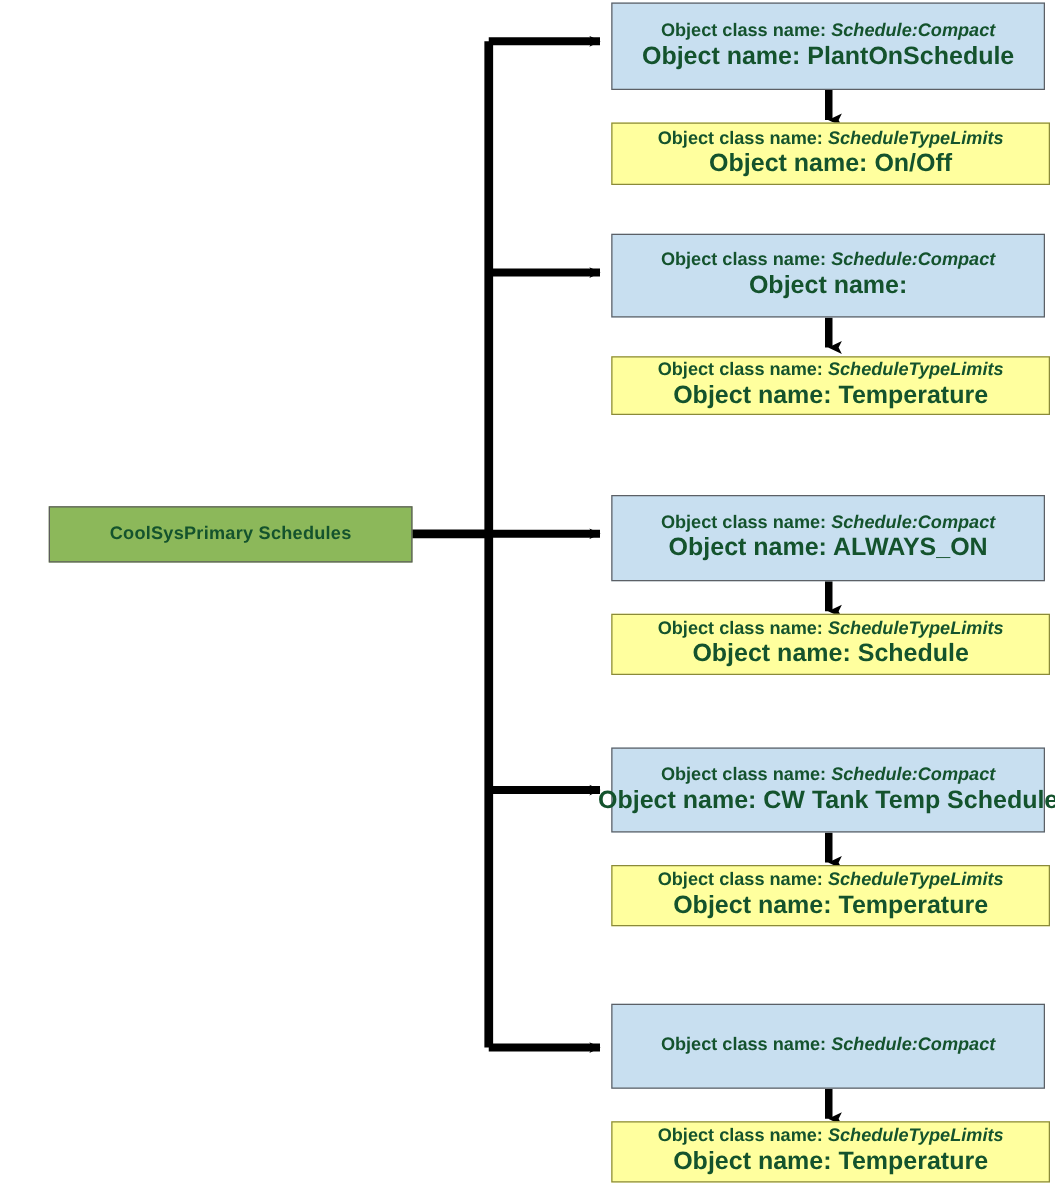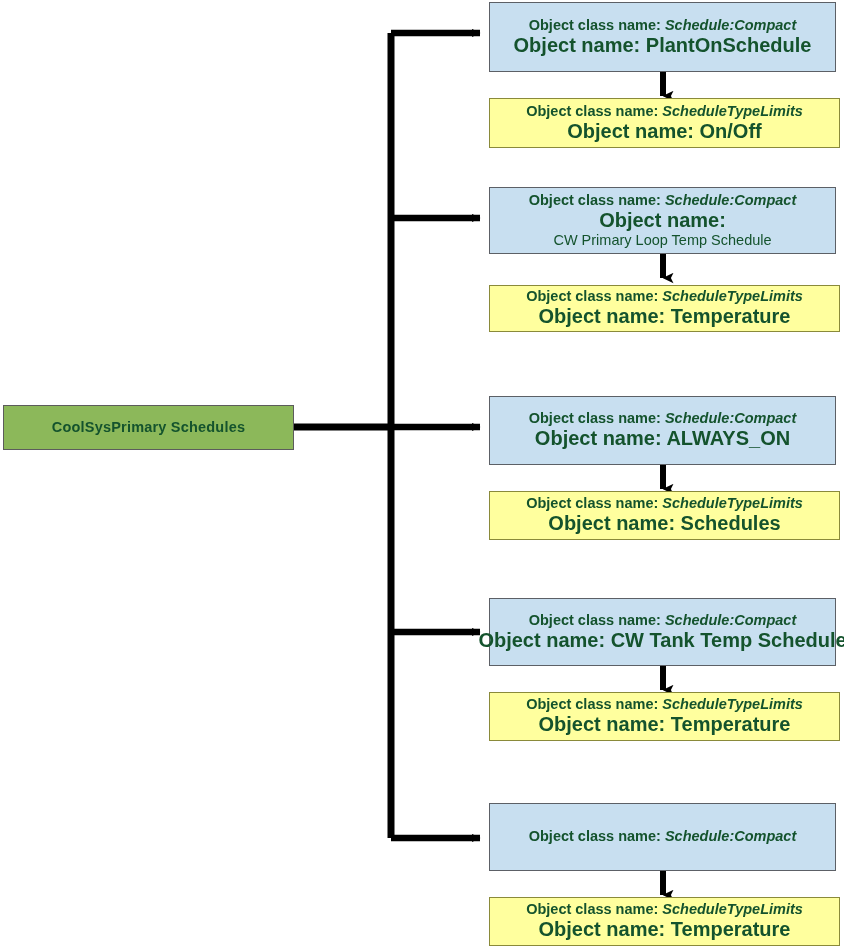--- a/index.html
+++ b/index.html
@@ -44,20 +44,21 @@
     color: #14532d;
     line-height: 1.18;
   }
 
   .node.root {
     background: #8cb85a;
     border: 1px solid #5c5c5c;
     font-weight: bold;
     font-size: 15px;
     letter-spacing: 0.2px;
+    margin-left: 36px;
   }
 
   .node.compact {
     background: #c8dff0;
     border: 1px solid #5c6066;
   }
 
   .node.limits {
     background: #ffff9e;
     border: 1px solid #8a8a3a;
@@ -149,21 +150,20 @@
       <span>On/Off</span>
     </span>
   </div>
 
   <div class="node compact" style="left:489px; top:187px; width:347px; height:67px;">
     <span class="line1">
       <span>Object class name:</span>
       <span class="cls">Schedule:Compact</span>
     </span>
     <span class="line2">Object name:</span>
-    <span class="line3">CW Primary Loop Temp Schedule</span>
   </div>
 
   <div class="node limits" style="left:489px; top:285px; width:351px; height:47px;">
     <span class="line1">
       <span>Object class name:</span>
       <span class="cls">ScheduleTypeLimits</span>
     </span>
     <span class="line2">
       <span>Object name:</span>
       <span>Temperature</span>
@@ -181,21 +181,21 @@
     </span>
   </div>
 
   <div class="node limits" style="left:489px; top:491px; width:351px; height:49px;">
     <span class="line1">
       <span>Object class name:</span>
       <span class="cls">ScheduleTypeLimits</span>
     </span>
     <span class="line2">
       <span>Object name:</span>
-      <span>Schedules</span>
+      <span>Schedule</span>
     </span>
   </div>
 
   <div class="node compact" style="left:489px; top:598px; width:347px; height:68px;">
     <span class="line1">
       <span>Object class name:</span>
       <span class="cls">Schedule:Compact</span>
     </span>
     <span class="line2">
       <span>Object name:</span>

